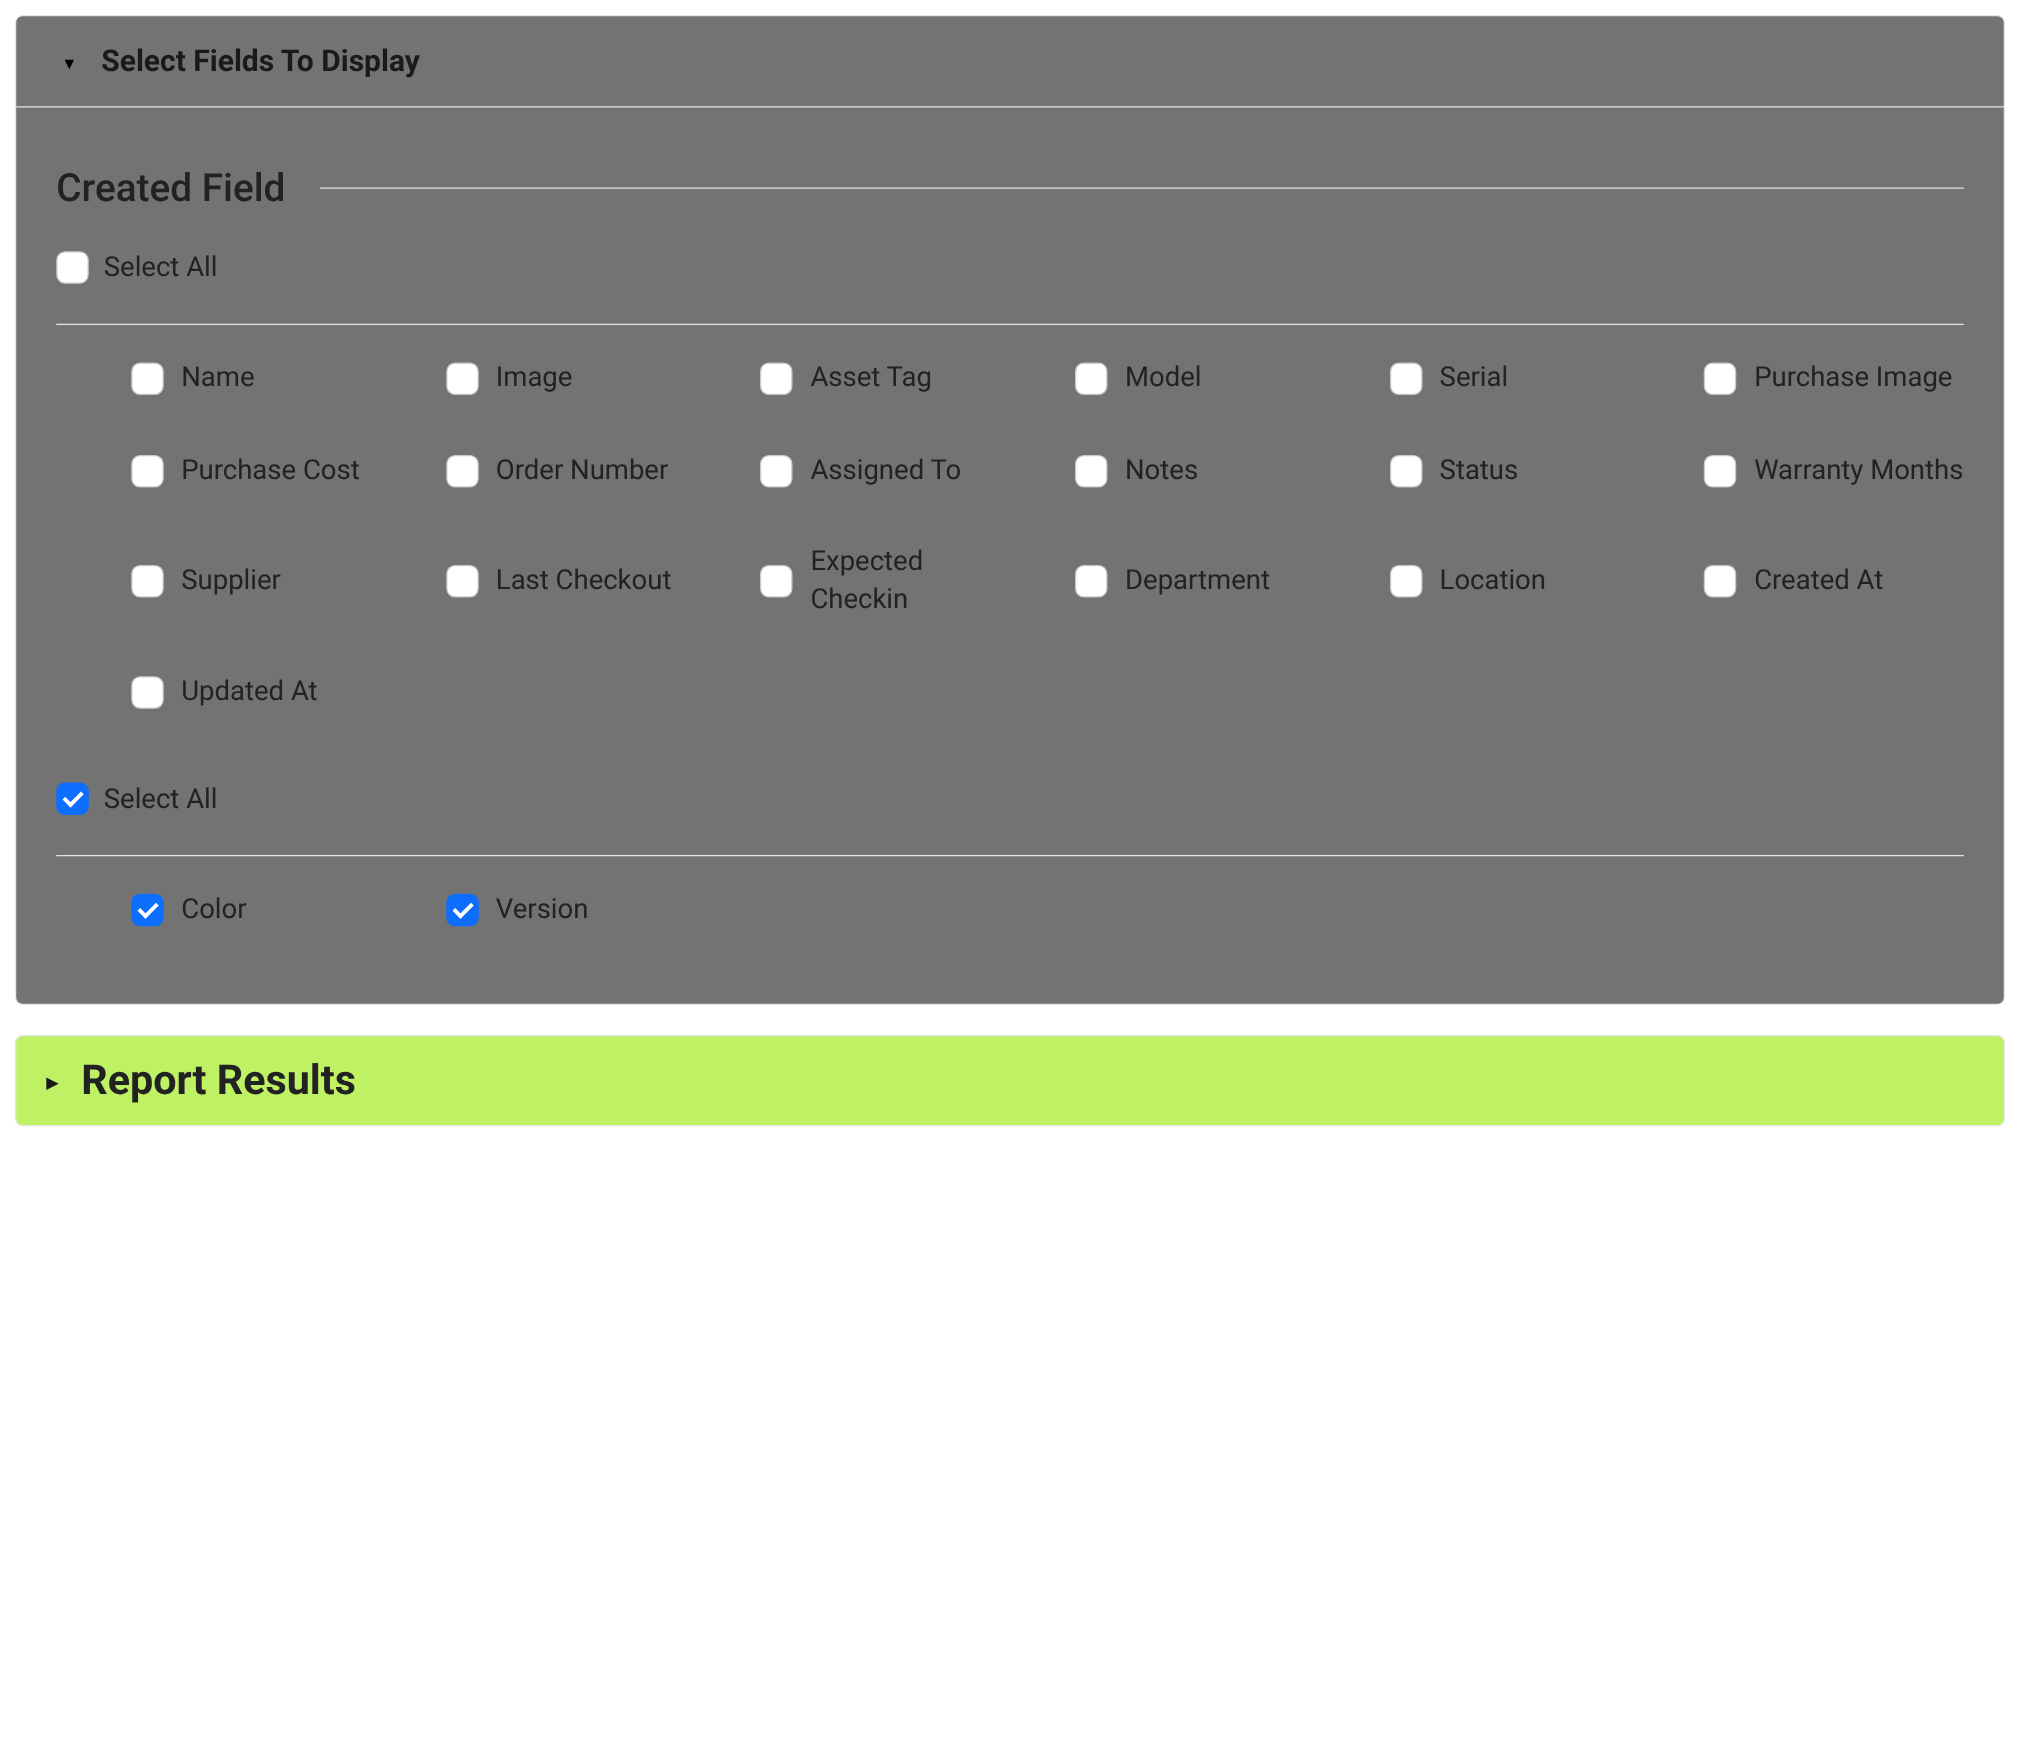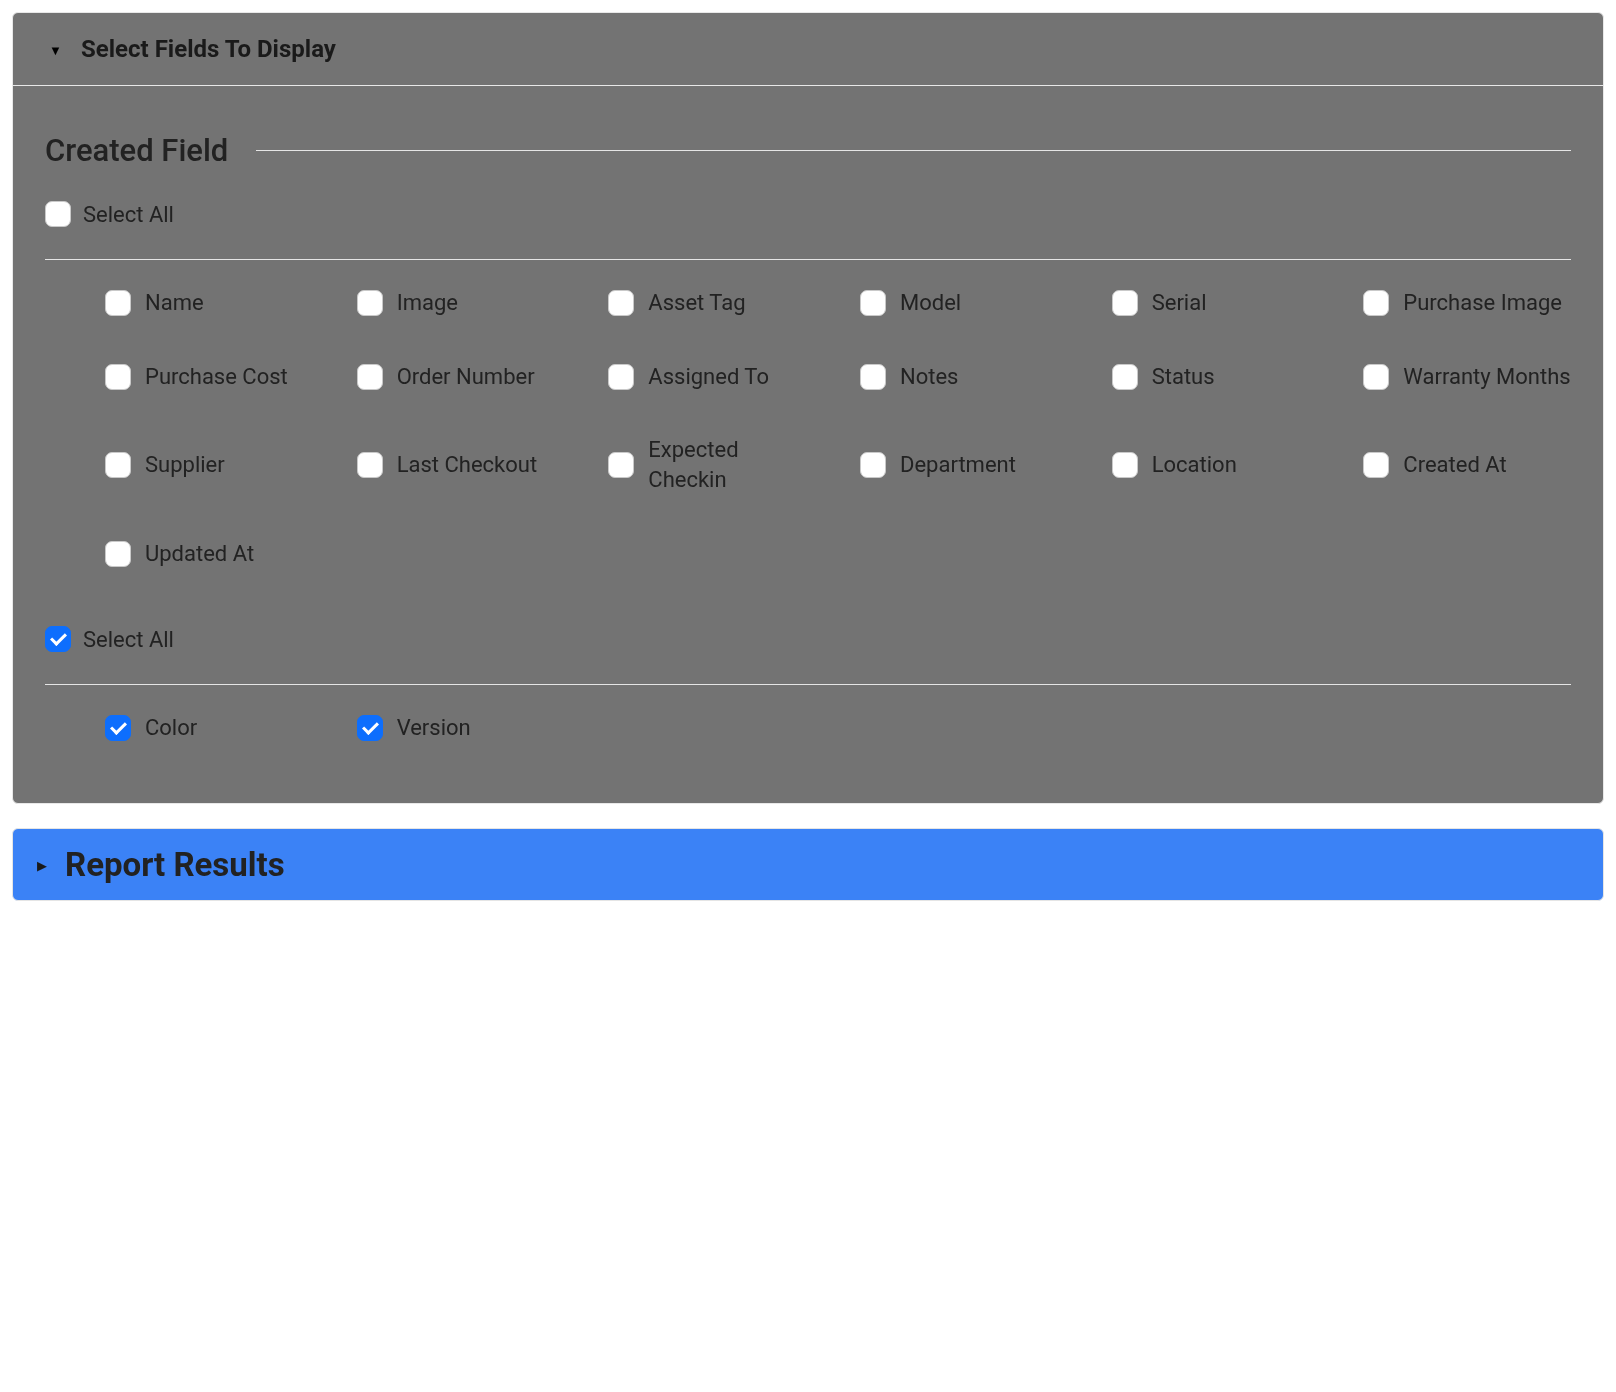--- a/index.html
+++ b/index.html
@@ -117,21 +117,21 @@
       position: absolute;
       left: 8px;
       top: 3px;
       width: 6px;
       height: 12px;
       border: solid #fff;
       border-width: 0 3px 3px 0;
       transform: rotate(45deg);
     }
     .results-panel {
-      background: #3b82f6;
+      background: #bef264;
       border: 1px solid #e5e5e5;
       border-radius: 6px;
       display: flex;
       align-items: center;
       justify-content: space-between;
       padding: 16px 20px 16px 24px;
     }
     .results-left {
       display: flex;
       align-items: center;

